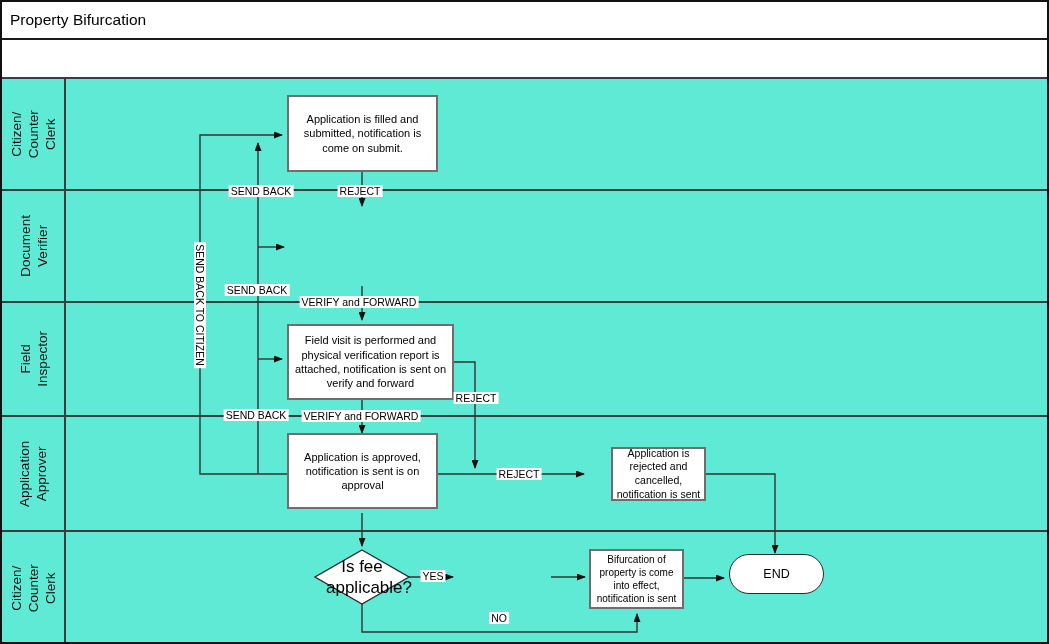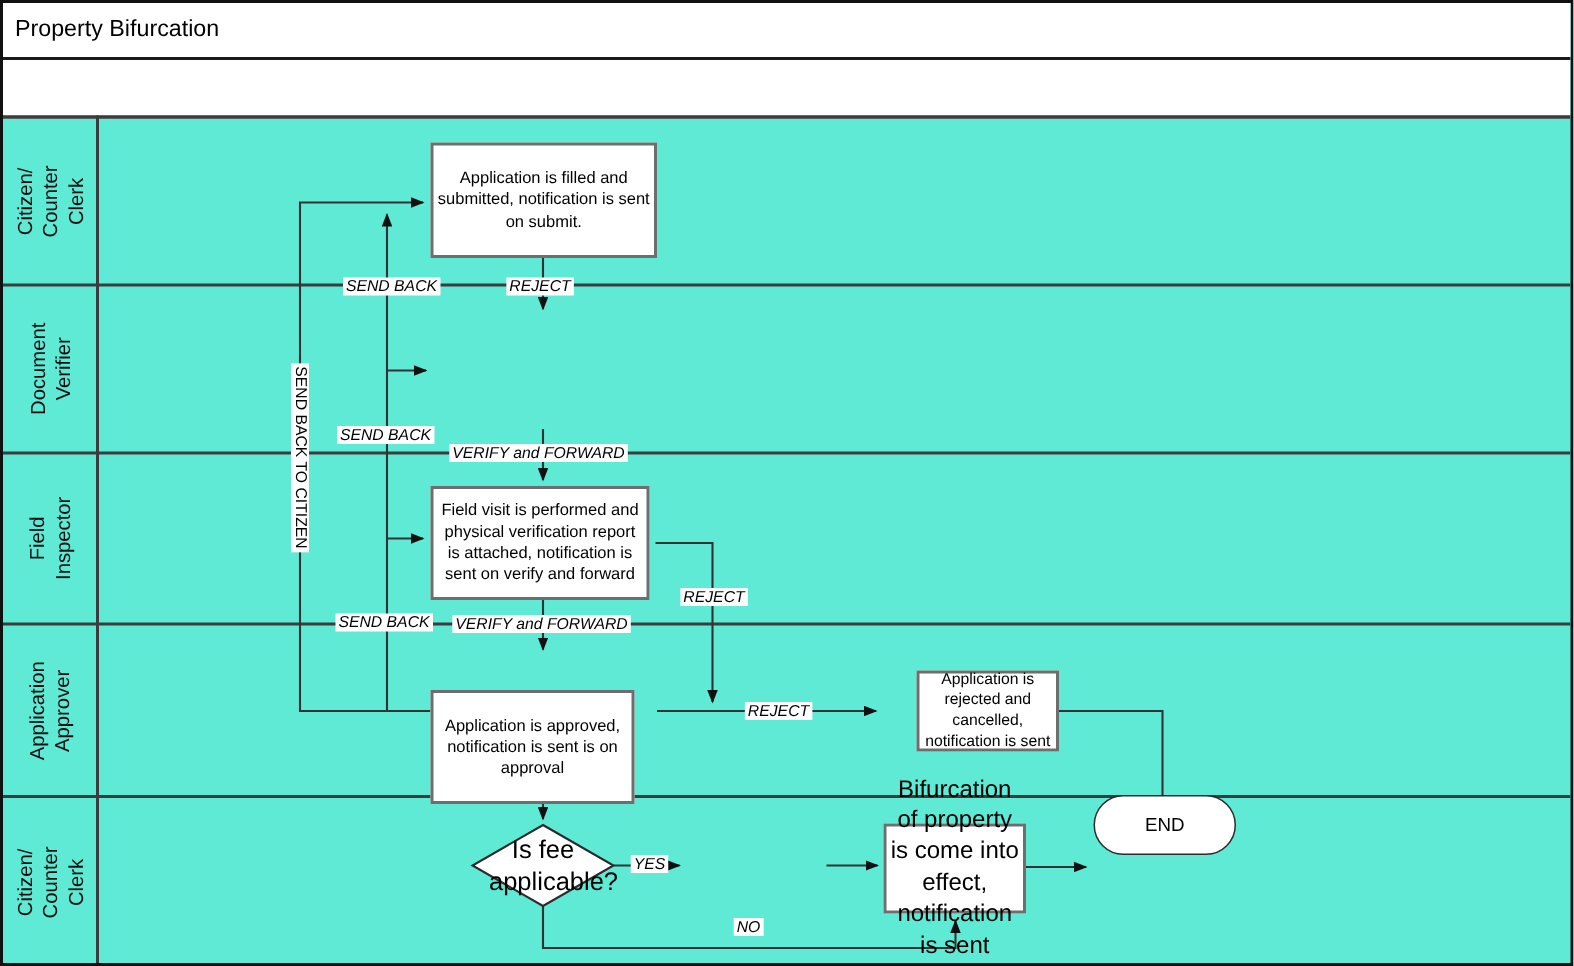--- a/index.html
+++ b/index.html
@@ -32,21 +32,21 @@
     position:absolute;box-sizing:border-box;border:1.5px solid #2b2b2b;background:#fff;
     border-radius:20px;display:flex;align-items:center;justify-content:center;
     font-size:12.5px;z-index:4;
   }
   .dtext{
     position:absolute;display:flex;align-items:center;justify-content:center;text-align:center;
     font-size:17px;line-height:1.25;z-index:4;
   }
   .elabel{
     position:absolute;transform:translate(-50%,-50%);background:#fff;padding:0 2px;
-    font-size:10.5px;white-space:nowrap;z-index:5;color:#000;font-style:italic;
+    font-size:10.5px;white-space:nowrap;z-index:5;color:#000;
   }
   .elabel-v{
     position:absolute;transform:translate(-50%,-50%) rotate(90deg);background:#fff;padding:0 2px;
     font-size:10.5px;white-space:nowrap;z-index:5;color:#000;
   }
 </style>
 </head>
 <body>
 
 <div id="stage">
@@ -103,40 +103,40 @@
       <path d="M682 472 H773 V551" marker-end="url(#arr)"></path>
       <path d="M285 472 H198 V133 H280" marker-end="url(#arr)"></path>
       <path d="M256 472 V141" marker-end="url(#arr)"></path>
       <path d="M256 245 H282" marker-end="url(#arr)"></path>
       <path d="M256 357 H280" marker-end="url(#arr)"></path>
     </g>
     <polygon points="360,548 407,575 360,602 313,575" fill="#fff" stroke="#2b2b2b" stroke-width="1.4"></polygon>
   </svg>
 
   <div class="pbox" style="left:285px;top:93px;width:151px;height:77px">
-    <span>Application is filled and submitted, notification is sent on submit.</span>
+    <span>Application is filled and submitted, notification is come on submit.</span>
   </div>
-  <div class="pbox" style="left:285px;top:322px;width:146px;height:76px">
+  <div class="pbox" style="left:285px;top:322px;width:167px;height:76px">
     <span>Field visit is performed and physical verification report is attached, notification is sent on verify and forward</span>
   </div>
-  <div class="pbox" style="left:285px;top:458px;width:136px;height:76px">
+  <div class="pbox" style="left:285px;top:431px;width:151px;height:76px">
     <span>Application is approved, notification is sent is on approval</span>
   </div>
   <div class="pbox" style="left:609px;top:445px;width:95px;height:54px;font-size:10.5px">
     <span>Application is rejected and cancelled, notification is sent</span>
   </div>
-  <div class="pbox" style="left:587px;top:547px;width:95px;height:60px;font-size:16px">
+  <div class="pbox" style="left:587px;top:547px;width:95px;height:60px;font-size:10px">
     <span>Bifurcation of property is come into effect, notification is sent</span>
   </div>
 
   <div class="dtext" style="left:320px;top:553px;width:80px;height:44px">
     <span style="width:72px">Is fee applicable?</span>
   </div>
 
-  <div class="endnode" style="left:727px;top:528px;width:95px;height:40px">
+  <div class="endnode" style="left:727px;top:552px;width:95px;height:40px">
     <span>END</span>
   </div>
 
   <span class="elabel" style="left:259px;top:189px">SEND BACK</span>
   <span class="elabel" style="left:358px;top:189px">REJECT</span>
   <span class="elabel" style="left:255px;top:288px">SEND BACK</span>
   <span class="elabel" style="left:357px;top:300px">VERIFY and FORWARD</span>
   <span class="elabel" style="left:254px;top:413px">SEND BACK</span>
   <span class="elabel" style="left:359px;top:414px">VERIFY and FORWARD</span>
   <span class="elabel" style="left:474px;top:396px">REJECT</span>

